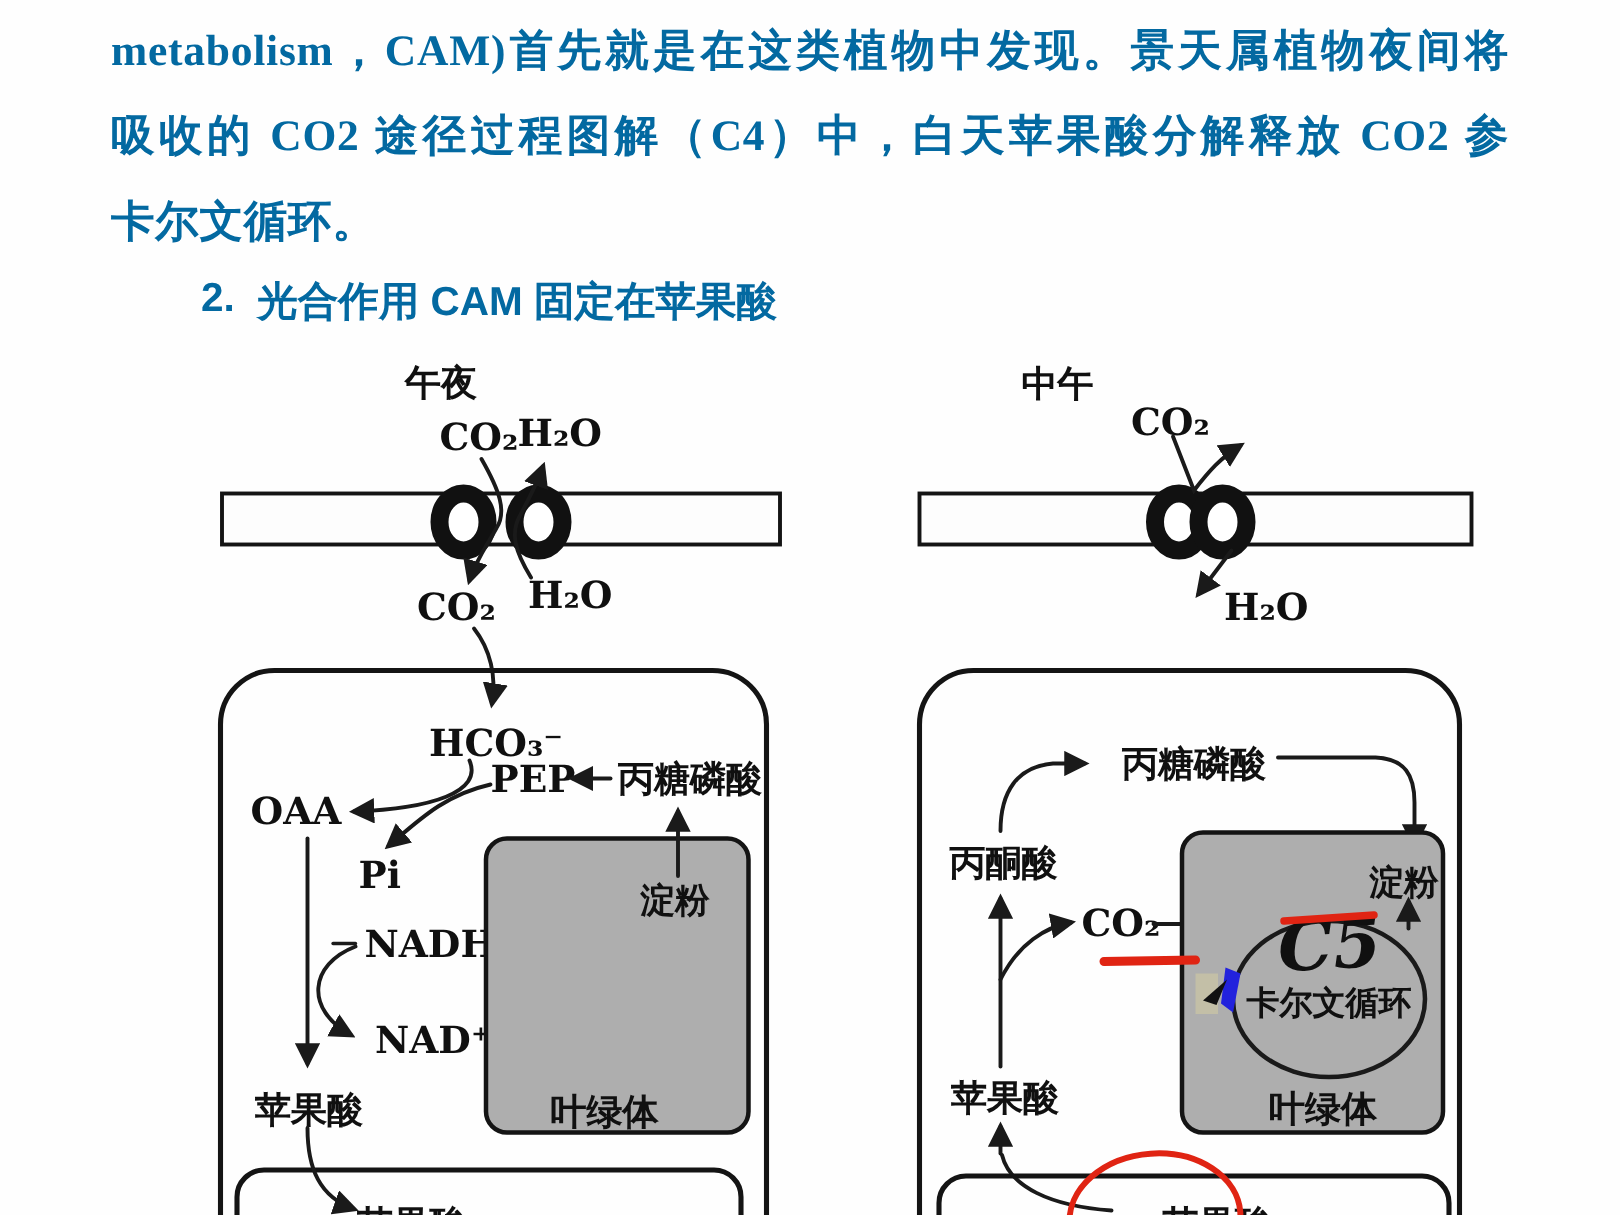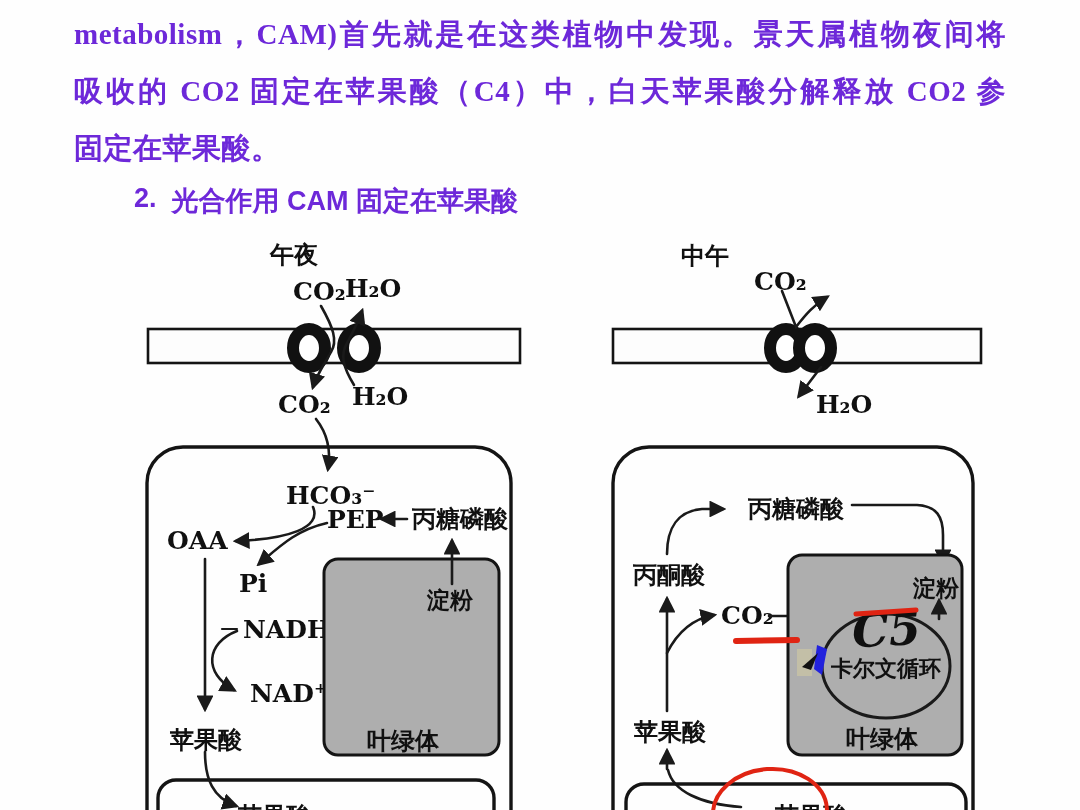--- a/index.html
+++ b/index.html
@@ -1,17 +1,17 @@
 <!DOCTYPE html>
 <html><head>
 <meta charset="utf-8">
 <style>
   html,body{margin:0;padding:0;background:#ffffff;}
   .page{position:relative;width:1080px;height:810px;background:#fefefe;overflow:hidden;
-        font-family:"Liberation Serif","DejaVu Serif",serif;color:#6d28d9;}
+        font-family:"Liberation Serif","DejaVu Serif",serif;color:#0369a1;}
   .para{position:absolute;left:74px;top:6px;width:932px;font-weight:bold;font-size:29px;
         letter-spacing:0.5px;}
   .pline{line-height:57px;text-align:justify;text-align-last:justify;}
   .pline.last{text-align:left;text-align-last:left;}
   .heading{position:absolute;left:134px;top:183px;display:flex;gap:15px;
         font-family:"Liberation Sans","DejaVu Sans",sans-serif;font-weight:bold;font-size:27px;}
   svg.diagram{position:absolute;left:0;top:0;}
   .ln{fill:none;stroke:#1a1a1a;stroke-width:2.6;stroke-linecap:round;}
   .thin{stroke-width:2.2;}
   .outline{fill:none;stroke:#141414;stroke-width:3.4;}
@@ -27,22 +27,22 @@
   .hand{font-size:46px;font-style:italic;font-family:"DejaVu Serif",serif;}
   .redln{fill:none;stroke-linecap:round;}
 </style>
 </head>
 <body>
 
 <div class="page">
 
   <div class="para">
     <div class="pline">metabolism，CAM)首先就是在这类植物中发现。景天属植物夜间将</div>
-    <div class="pline">吸收的 CO2 固定在苹果酸（C4）中，白天苹果酸分解释放 CO2 参</div>
-    <div class="pline last">固定在苹果酸。</div>
+    <div class="pline">吸收的 CO2 途径过程图解（C4）中，白天苹果酸分解释放 CO2 参</div>
+    <div class="pline last">卡尔文循环。</div>
   </div>
 
   <div class="heading">
     <span>2.</span>
     <span>光合作用 CAM 固定在苹果酸</span>
   </div>
 
   <svg class="diagram" width="1080" height="810" viewBox="0 0 1080 810">
     <defs>
       <marker id="ah" viewBox="0 0 10 10" refX="8" refY="5" markerWidth="6.5" markerHeight="6.5" orient="auto-start-reverse">

